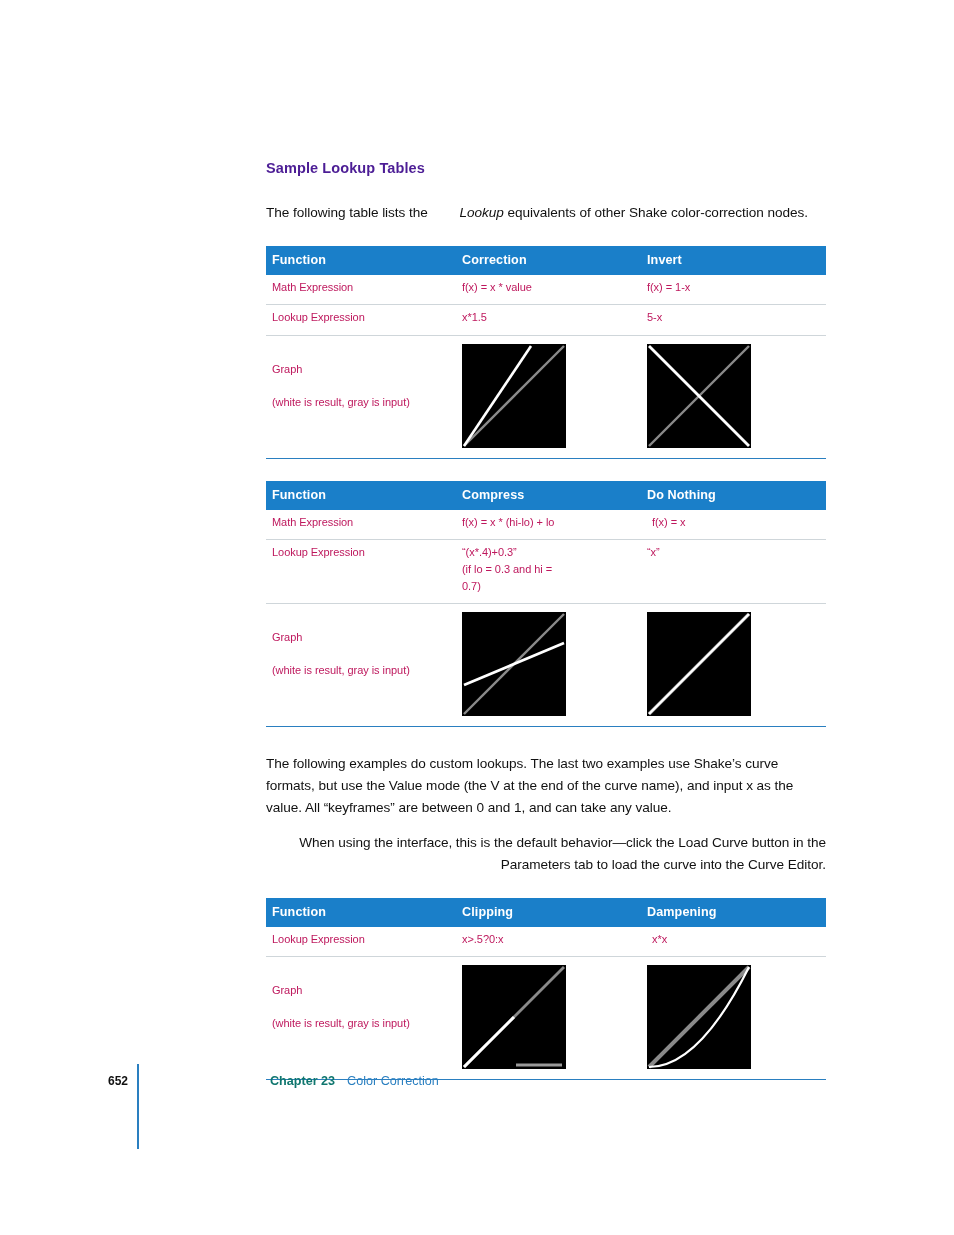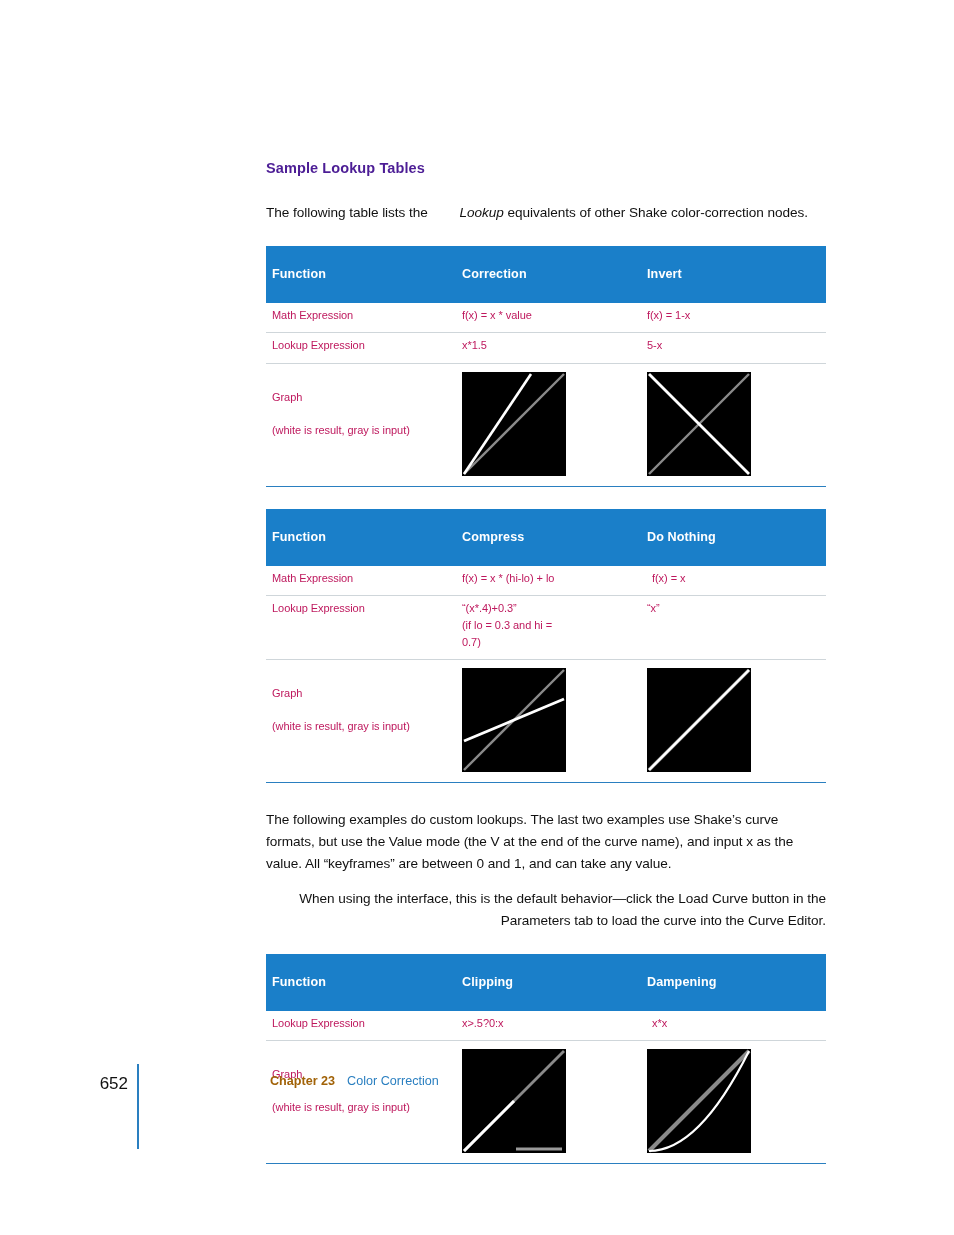--- a/index.html
+++ b/index.html
@@ -53,21 +53,21 @@
     width: 560px;
     border-collapse: collapse;
     border-bottom: 1.6px solid #2a7fc0;
     margin-top: 22px;
     table-layout: fixed;
   }
   .lut-table th,
   .lut-table td {
     text-align: left;
     vertical-align: top;
-    padding: 18px;
+    padding: 4px;
   }
   .lut-table thead th {
     background: #1a7fc9;
     color: #ffffff;
     font-size: 12.6px;
     font-weight: bold;
     height: 21px;
     line-height: 21px;
     padding-left: 6px;
     letter-spacing: 0.1px;
@@ -110,42 +110,42 @@
     top: 1064px;
     width: 760px;
     height: 110px;
   }
   .folio {
     position: absolute;
     left: 0;
     top: 10px;
     width: 32px;
     text-align: right;
-    font-size: 17px;
-    font-weight: normal;
+    font-size: 12px;
+    font-weight: bold;
     color: #111111;
   }
   .footer-rule {
     position: absolute;
     left: 41px;
     top: 0;
     width: 1.6px;
     height: 85px;
     background: #2a7fc0;
   }
   .footer-text {
     position: absolute;
     left: 174px;
     top: 10px;
     font-size: 12.6px;
     white-space: nowrap;
   }
   .footer-chapter {
     font-weight: bold;
-    color: #a16207;
+    color: #0f766e;
   }
   .footer-topic {
     color: #2a7fc0;
     margin-left: 12px;
   }
 </style>
 </head>
 <body>
 
 <div class="page">

